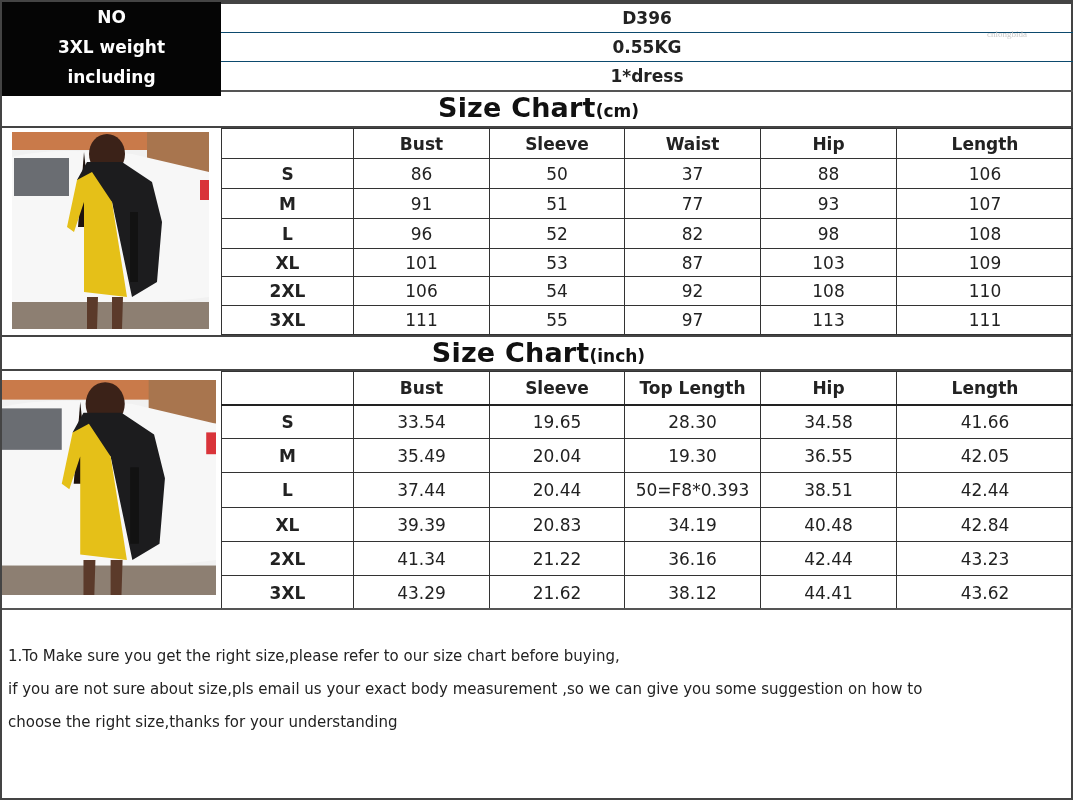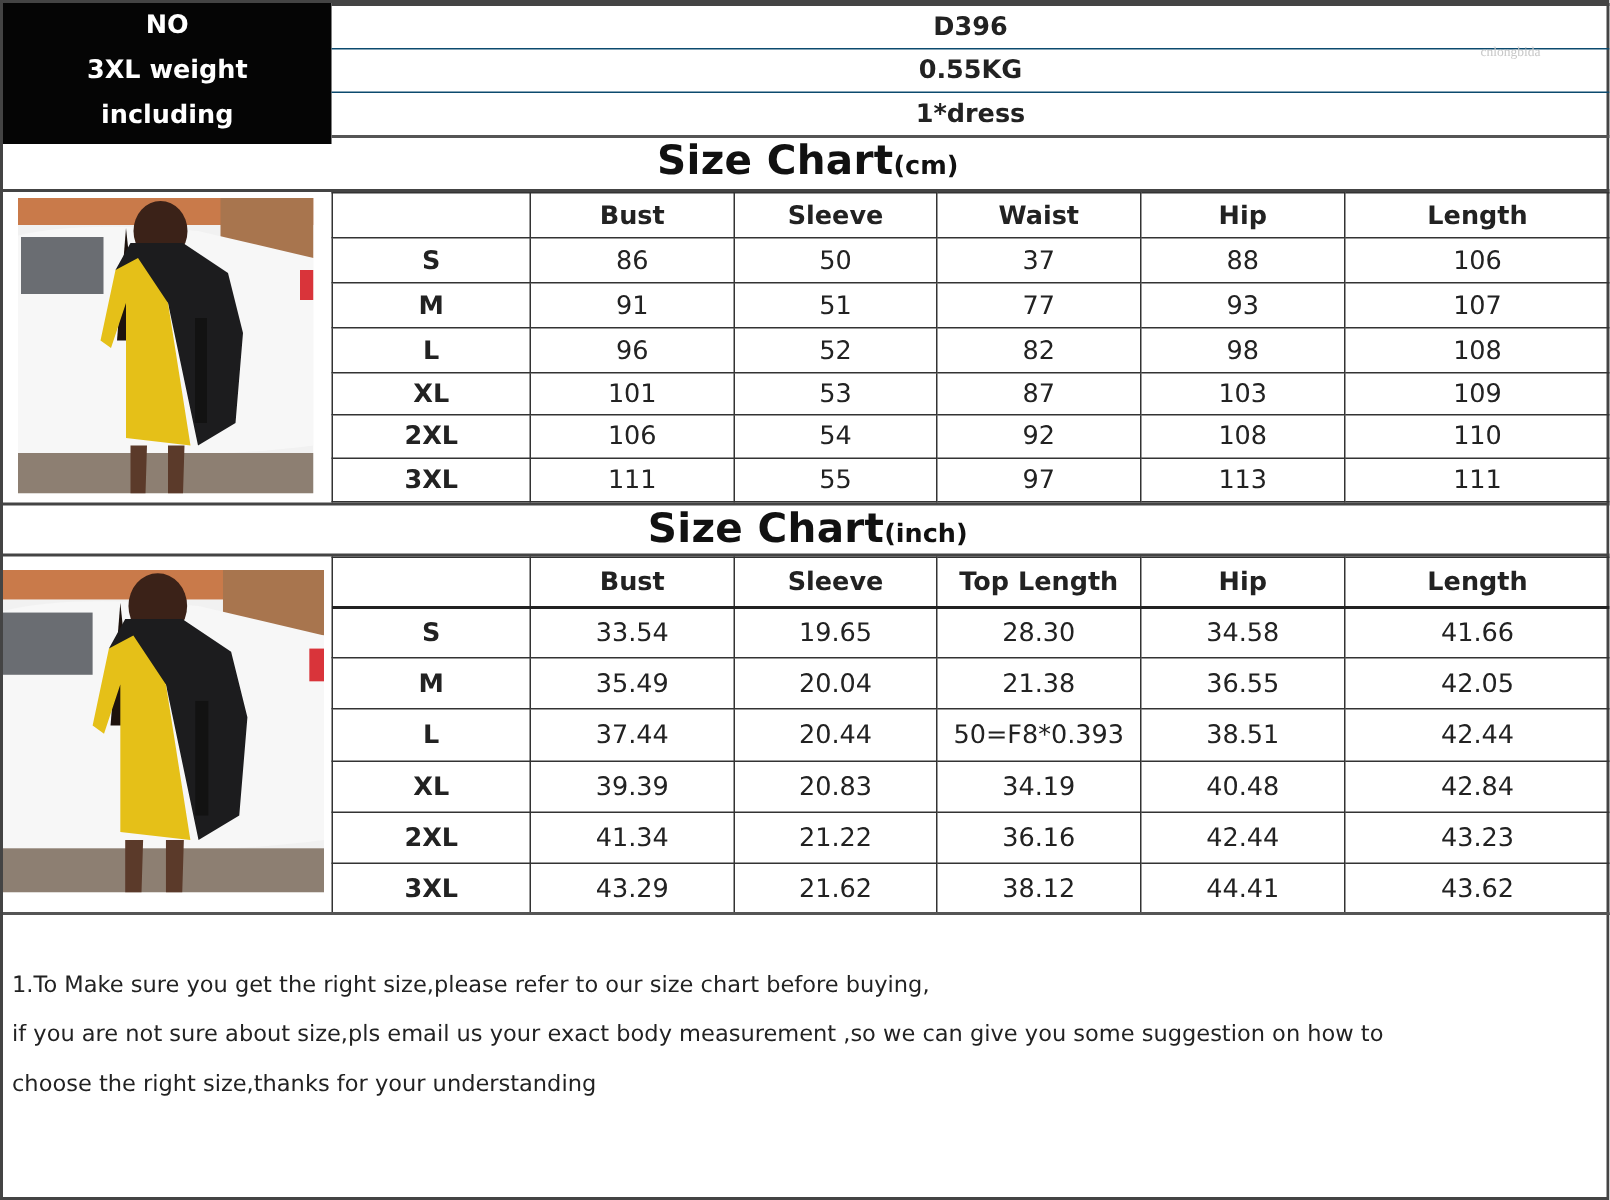--- a/index.html
+++ b/index.html
@@ -190,21 +190,21 @@
       <td>33.54</td>
       <td>19.65</td>
       <td>28.30</td>
       <td>34.58</td>
       <td>41.66</td>
     </tr>
     <tr style="height:34px;">
       <td class="size-label">M</td>
       <td>35.49</td>
       <td>20.04</td>
-      <td>21.38</td>
+      <td>19.30</td>
       <td>36.55</td>
       <td>42.05</td>
     </tr>
     <tr style="height:35px;">
       <td class="size-label">L</td>
       <td>37.44</td>
       <td>20.44</td>
       <td>50=F8*0.393</td>
       <td>38.51</td>
       <td>42.44</td>

